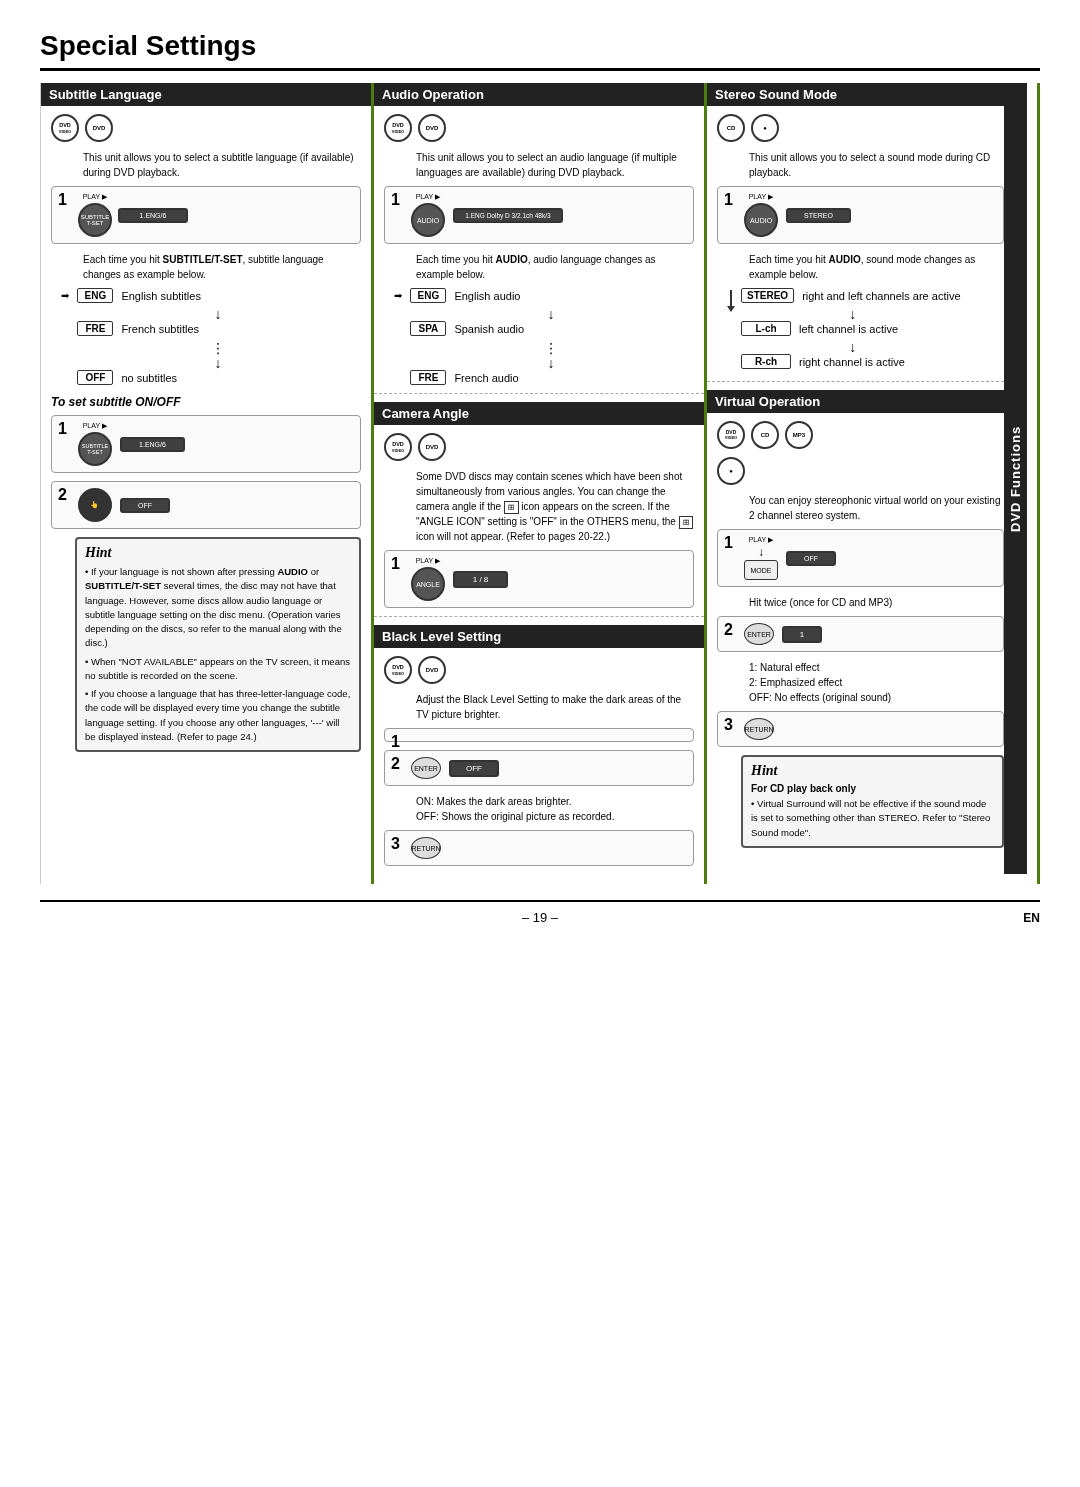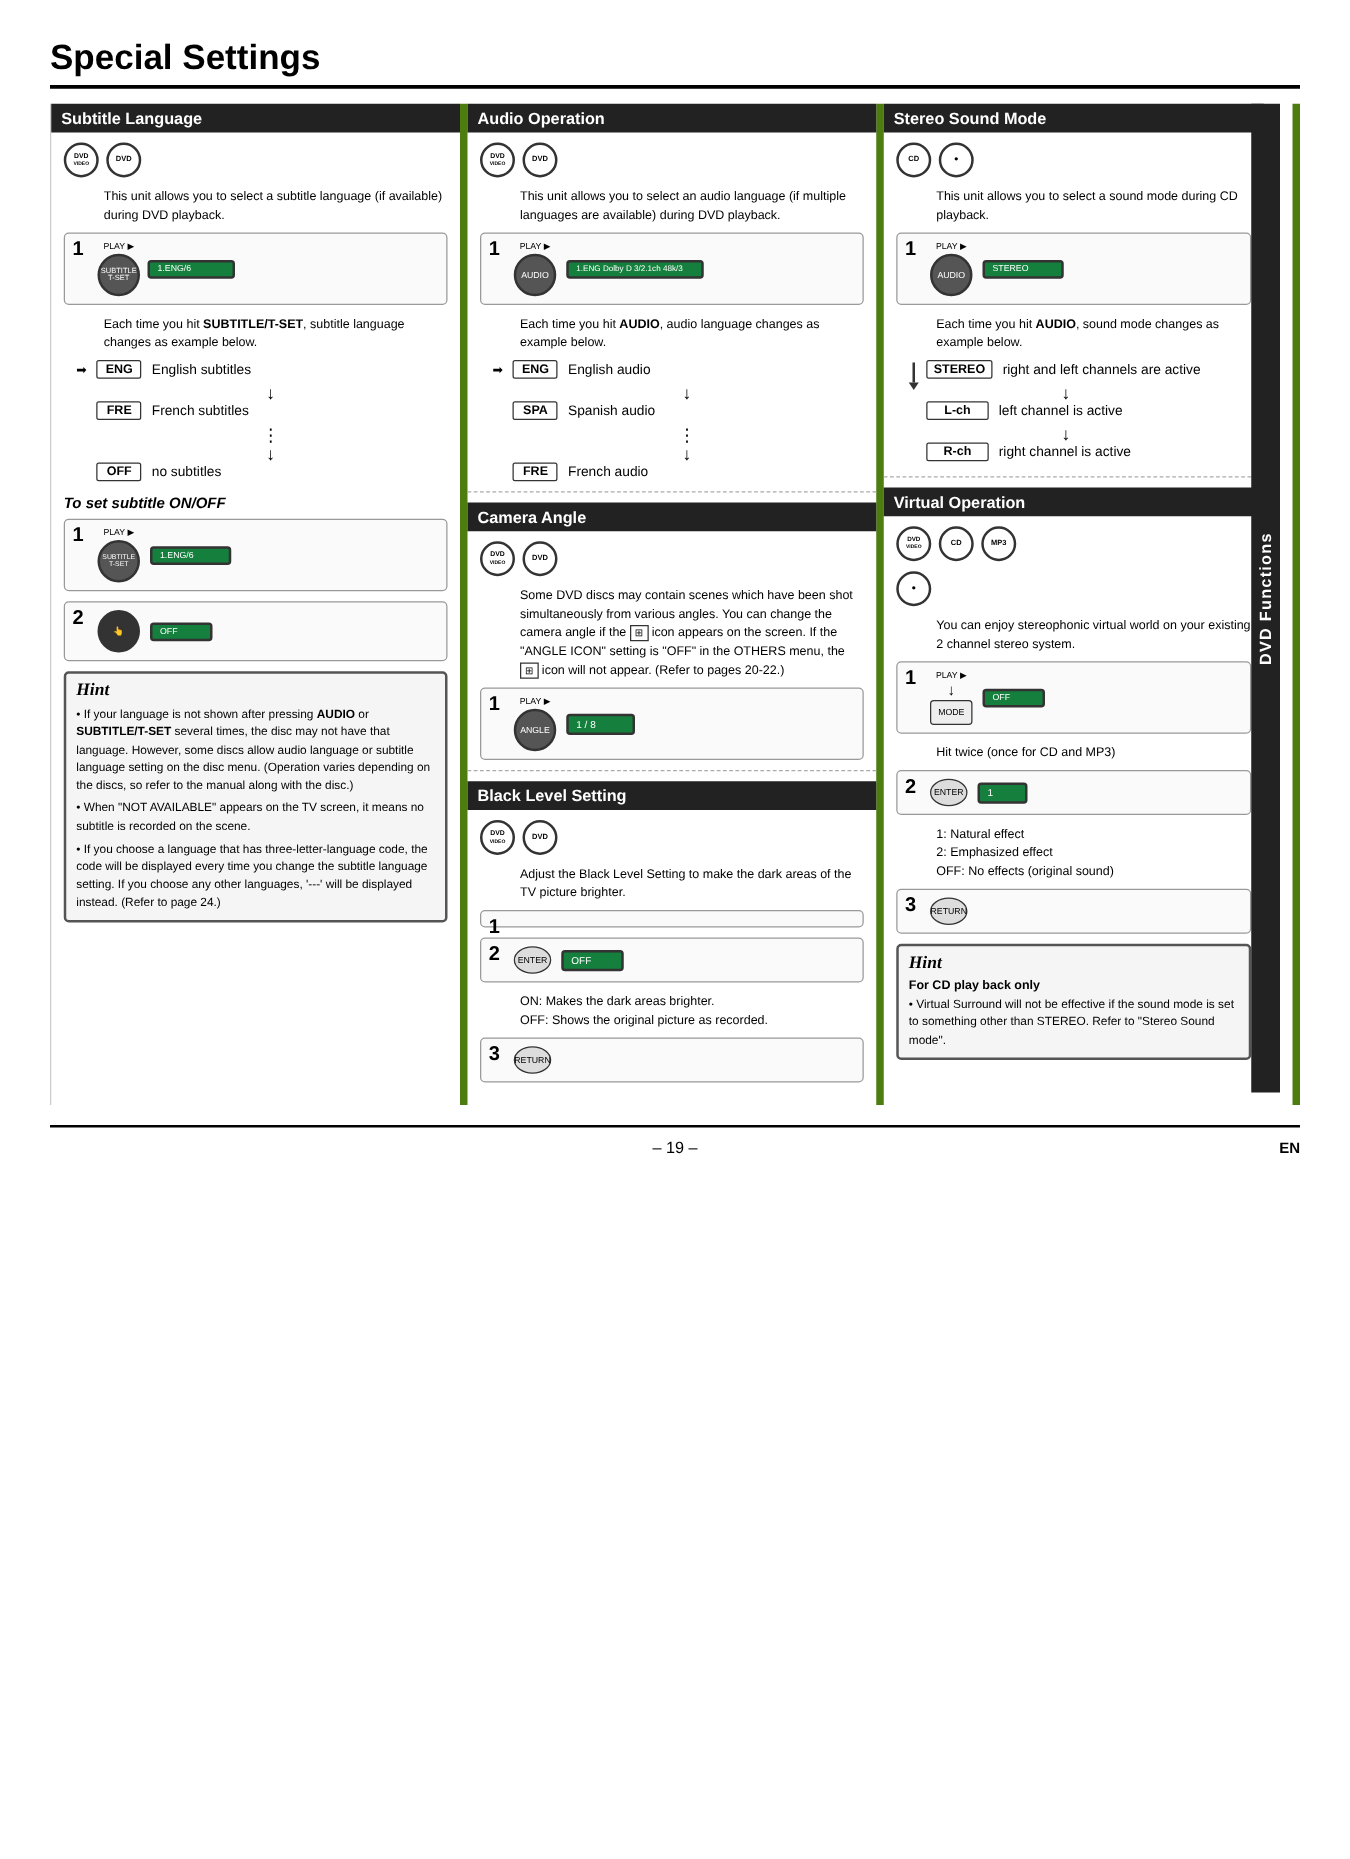--- a/index.html
+++ b/index.html
@@ -19,21 +19,21 @@
       padding-bottom: 6px;
       margin-bottom: 12px;
     }
     .main-grid {
       display: grid;
       grid-template-columns: 1fr 1fr 1fr;
       gap: 0;
       border-left: 1px solid #ccc;
     }
     .col {
-      border-right: 6px solid #4d7c0f;
+      border-right: 3px solid #4d7c0f;
       padding: 0 10px 10px 10px;
     }
     .section-header {
       background: #222;
       color: #fff;
       font-weight: bold;
       font-size: 13px;
       padding: 4px 8px;
       margin: 0 -10px 8px -10px;
     }
@@ -75,25 +75,26 @@
     .step-content {
       margin-left: 18px;
       display: flex;
       align-items: center;
       gap: 8px;
       flex-wrap: wrap;
     }
     .tv-screen {
       border: 2px solid #333;
       border-radius: 3px;
-      background: #15803d;
+      background: #404040;
       color: #fff;
       font-size: 8px;
       padding: 2px 6px;
       min-width: 80px;
+      text-align: center;
     }
     .remote-btn {
       width: 28px;
       height: 28px;
       border-radius: 50%;
       border: 2px solid #333;
       background: #444;
       display: flex;
       align-items: center;
       justify-content: center;
@@ -124,20 +125,21 @@
       font-size: 10px;
       min-width: 36px;
       text-align: center;
     }
     .hint-box {
       border: 2px solid #555;
       border-radius: 4px;
       padding: 6px 8px;
       margin-top: 8px;
       background: #f5f5f5;
+      margin-left: 24px;
     }
     .hint-title {
       font-style: italic;
       font-weight: bold;
       font-size: 14px;
       margin-bottom: 4px;
       font-family: Georgia, serif;
     }
     .hint-text {
       font-size: 9.5px;

